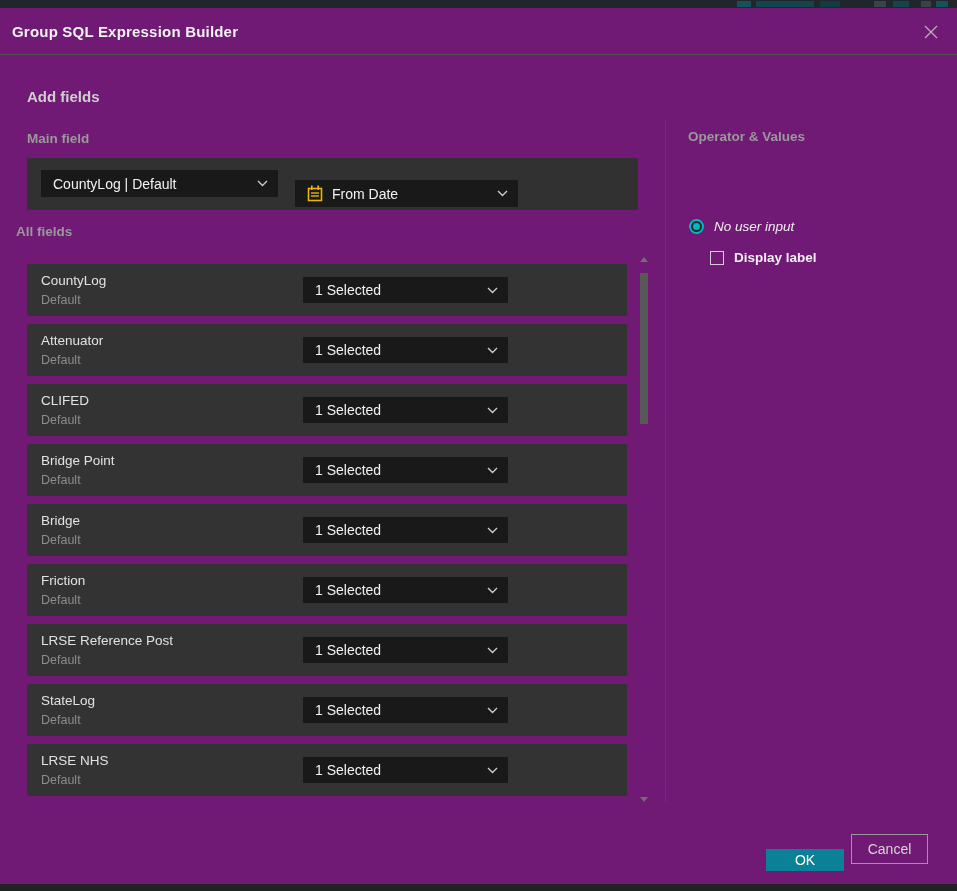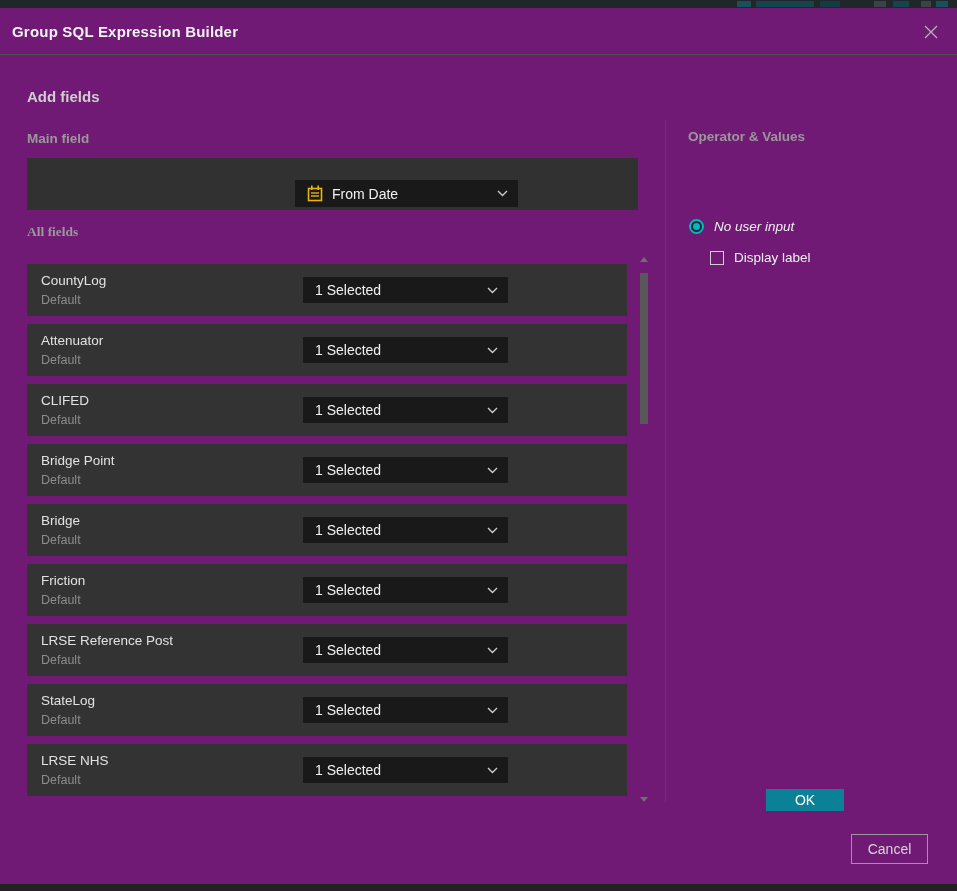--- a/index.html
+++ b/index.html
@@ -87,25 +87,25 @@
   .radio-outer {
     width:15px; height:15px; border-radius:50%;
     border:2px solid var(--accent); background:#282828;
     display:flex; align-items:center; justify-content:center;
   }
   .radio-dot { width:7px; height:7px; border-radius:50%; background:var(--accent); }
   .radio-label { margin-left:10px; font-size:13.5px; color:#f0f0f0; }
 
   .checkbox-row { position:absolute; left:710px; top:242px; display:flex; align-items:center; cursor:pointer; }
   .checkbox-box { width:14px; height:14px; border:1.5px solid #cfcfcf; background:transparent; }
-  .checkbox-label { margin-left:10px; font-size:13.5px; color:#f0f0f0; }
+  .checkbox-label { margin-left:10px; font-size:13.5px; color:#f0f0f0;font-weight:bold; }
 
   
   .btn-ok {
-    position:absolute; left:766px; top:781px; width:78px; height:22px;
+    position:absolute; left:766px; top:841px; width:78px; height:22px;
     background:var(--ok-bg); color:#ffffff; font-size:14px;
     border:none; cursor:pointer; font-family:inherit;
     display:flex; align-items:center; justify-content:center;
   }
   .btn-cancel {
     position:absolute; left:851px; top:826px; width:77px; height:30px;
     background:transparent; color:#d6d6d6; font-size:14px;
     border:1px solid #999999; cursor:pointer; font-family:inherit;
     display:flex; align-items:center; justify-content:center;
   }
@@ -133,40 +133,48 @@
       <svg width="16" height="16" viewBox="0 0 16 16">
         <path d="M2 2 L14 14 M14 2 L2 14" stroke="#b5b5b5" stroke-width="1.2" fill="none"></path>
       </svg>
     </div>
   </div>
 
   <div class="section-heading" style="top:80px;">Add fields</div>
   <div class="sub-heading" style="left:27px; top:123px;">Main field</div>
 
   <div class="main-field-panel">
+    <div class="select sel-layer">
+      <span class="sel-label">CountyLog | Default</span>
+      <span class="chev">
+        <svg width="11" height="7" viewBox="0 0 11 7">
+            <path d="M1 1 L5.5 5.5 L10 1" stroke="#cccccc" stroke-width="1.4" fill="none"></path>
+          </svg>
+      </span>
+    </div>
     <div class="select sel-field">
       <span class="cal">
         <svg width="16" height="17" viewBox="0 0 16 17" fill="none">
           <rect x="1.5" y="3.5" width="13" height="12" stroke="#edb408" stroke-width="1.6"></rect>
           <line x1="4.8" y1="0.5" x2="4.8" y2="5" stroke="#edb408" stroke-width="1.6"></line>
           <line x1="11.2" y1="0.5" x2="11.2" y2="5" stroke="#edb408" stroke-width="1.6"></line>
           <line x1="4" y1="8" x2="12" y2="8" stroke="#edb408" stroke-width="1.4"></line>
           <line x1="4" y1="11" x2="12" y2="11" stroke="#edb408" stroke-width="1.4"></line>
         </svg>
       </span>
       <span class="sel-label">From Date</span>
       <span class="chev">
         <svg width="11" height="7" viewBox="0 0 11 7">
             <path d="M1 1 L5.5 5.5 L10 1" stroke="#cccccc" stroke-width="1.4" fill="none"></path>
           </svg>
       </span>
     </div>
   </div>
 
-  <div class="sub-heading" style="left:27px; top:216px;font-family:Liberation Serif, serif;">All fields</div>
+  <div class="sub-heading" style="left:16px; top:216px;">All fields</div>
 
   <div class="fields-list">
 
       <div class="field-row">
         <div class="field-name">CountyLog</div>
         <div class="field-sub">Default</div>
         <div class="select row-select">
           <span class="sel-label">1 Selected</span>
           <span class="chev">
             <svg width="11" height="7" viewBox="0 0 11 7">

